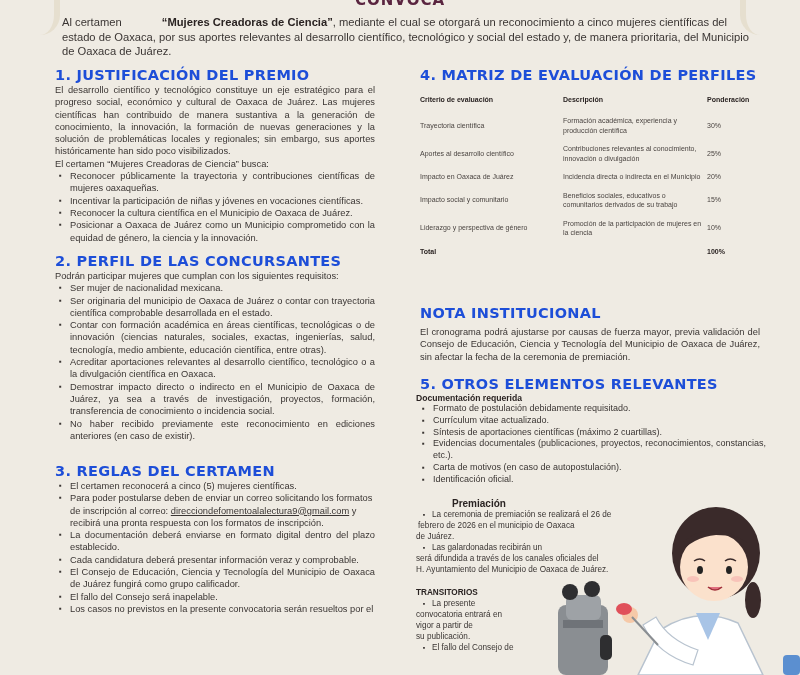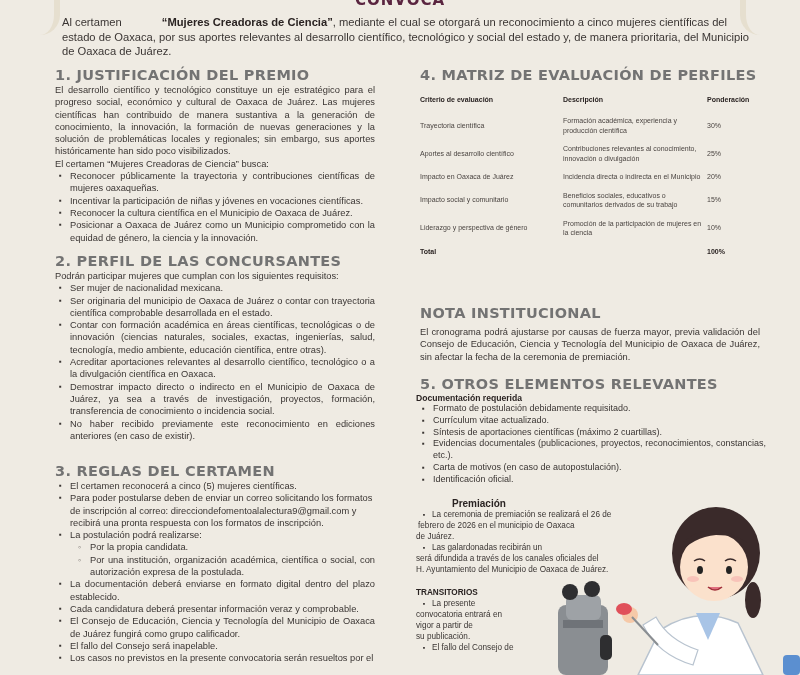--- a/index.html
+++ b/index.html
@@ -25,33 +25,33 @@
   }
   .intro {
     position:absolute; left:62px; top:15px; width:690px;
     font-size:11.2px; line-height:14.5px; color:#3a3533;
   }
   .intro b { color:#2a2322;margin-left:37px; }
   .col-left { position:absolute; left:55px; top:66px; width:320px; }
   .col-right { position:absolute; left:420px; top:66px; width:340px; }
   h2 {
     font-family:"DejaVu Sans", sans-serif; font-weight:bold;
-    color:#737373; margin:0; font-size:14.5px; letter-spacing:0.3px;
+    color:#1d4ed8; margin:0; font-size:14.5px; letter-spacing:0.3px;
     line-height:18px;
   }
   p, li { font-size:9.3px; line-height:12.3px; margin:0; color:#3a3533; }
   p.just { text-align:justify; }
   ul { margin:0; padding-left:15px; list-style:none; }
   ul li { position:relative; text-align:justify; }
   ul li::before {
     content:"\25AA"; position:absolute; left:-11px; top:0; font-size:8px; color:#3a3533;
   }
   ul.sub { padding-left:20px; }
   ul.sub li::before { content:"\25E6"; left:-12px; font-size:9px; color:#7a7470; }
-  .email { }
+  .email { text-decoration:underline; }
   .sec2 { position:absolute; top:186px; left:0; width:320px; }
   .sec3 { position:absolute; top:396px; left:0; width:320px; }
   table { border-collapse:collapse; margin-top:12px; width:340px; }
   th {
     font-size:7px; font-weight:bold; text-align:left; color:#2a2322;
     padding:0 0 13px 0;
   }
   td { font-size:7px; line-height:9.5px; color:#4a4441; padding:0 0 9px 0; vertical-align:middle; }
   td.total { font-weight:bold; color:#2a2322; }
   .nota { position:absolute; top:238px; left:0; width:340px; }
@@ -103,26 +103,20 @@
       <li>Demostrar impacto directo o indirecto en el Municipio de Oaxaca de Juárez, ya sea a través de investigación, proyectos, formación, transferencia de conocimiento o incidencia social.</li>
       <li>No haber recibido previamente este reconocimiento en ediciones anteriores (en caso de existir).</li>
     </ul>
   </div>
 
   <div class="sec3">
     <h2>3. REGLAS DEL CERTAMEN</h2>
     <ul>
       <li>El certamen reconocerá a cinco (5) mujeres científicas.</li>
       <li style="text-align:left"><span>Para poder postularse deben de enviar un correo solicitando los formatos de inscripción al correo: </span><a class="email">direcciondefomentoalalectura9@gmail.com</a><span> y recibirá una pronta respuesta con los formatos de inscripción.</span></li>
-      <li><span>La postulación podrá realizarse:</span>
-        <ul class="sub">
-          <li>Por la propia candidata.</li>
-          <li>Por una institución, organización académica, científica o social, con autorización expresa de la postulada.</li>
-        </ul>
-      </li>
       <li>La documentación deberá enviarse en formato digital dentro del plazo establecido.</li>
       <li>Cada candidatura deberá presentar información veraz y comprobable.</li>
       <li>El Consejo de Educación, Ciencia y Tecnología del Municipio de Oaxaca de Juárez fungirá como grupo calificador.</li>
       <li>El fallo del Consejo será inapelable.</li>
       <li>Los casos no previstos en la presente convocatoria serán resueltos por el</li>
     </ul>
   </div>
 </div>
 
 <div class="col-right">

